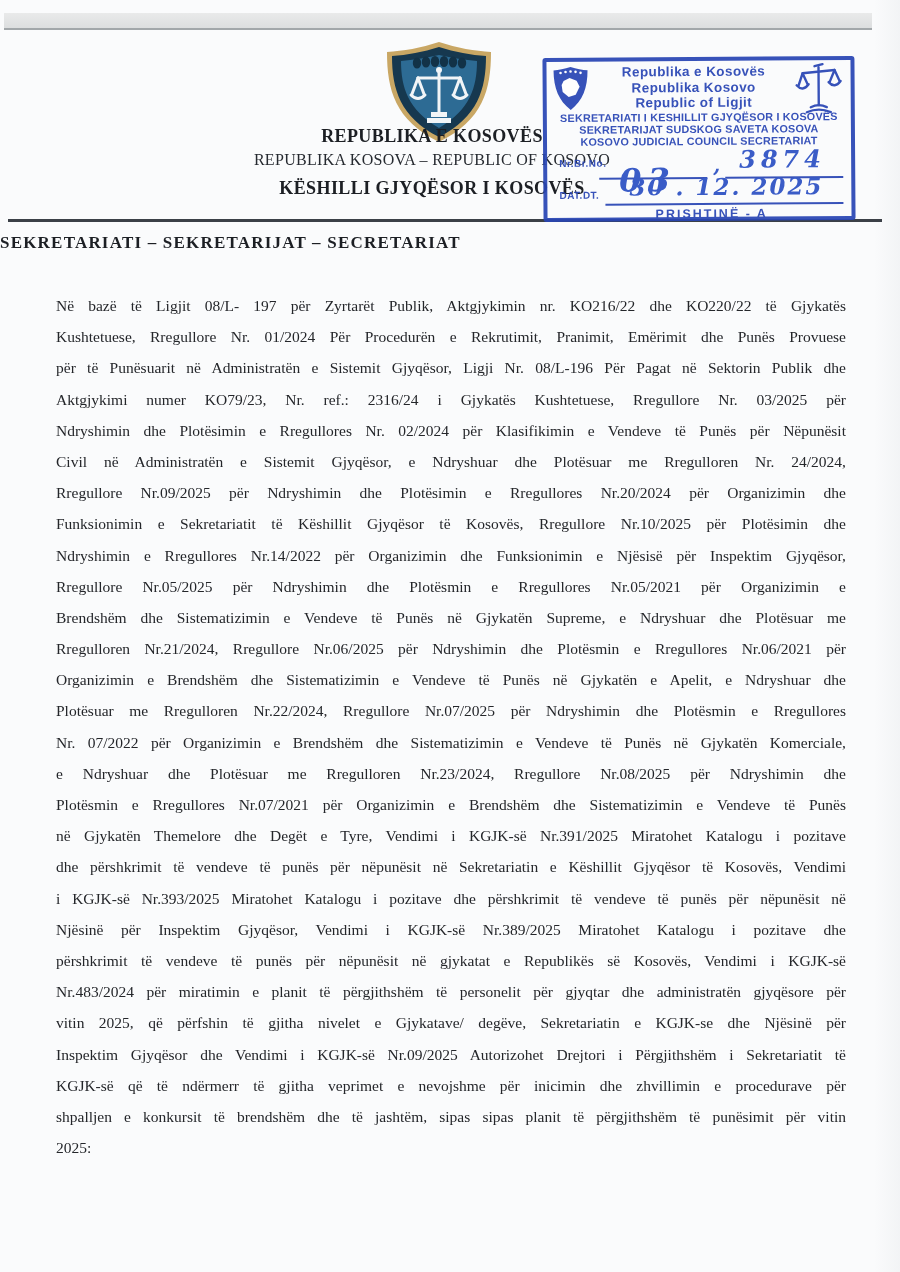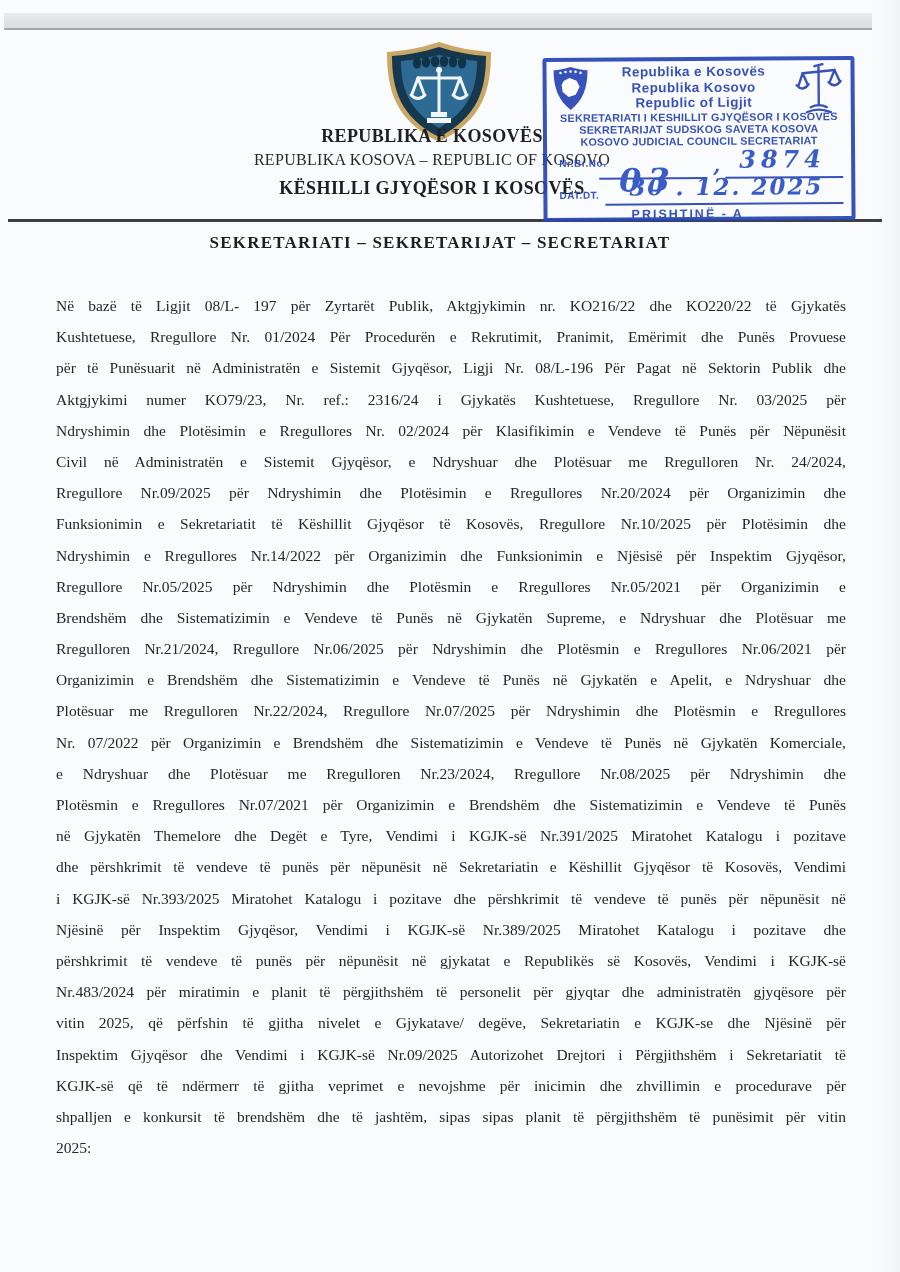--- a/index.html
+++ b/index.html
@@ -26,22 +26,22 @@
   .header-block{
     position:absolute;left:0;top:126px;width:864px;text-align:center;
   }
   .t-bold{font-weight:bold;font-size:18px;letter-spacing:0.4px;color:#1c1f24;line-height:21px;}
   .t-reg{font-size:16px;letter-spacing:0.3px;color:#262a30;line-height:19px;margin-top:3px;text-align:center;}
   .t-gap{margin-top:9px;}
   .header-rule{
     position:absolute;left:8px;right:18px;top:219px;height:2.5px;background:#3b4047;
   }
   .section-title{
-    position:absolute;left:0;top:233px;width:850px;text-align:center;
-    font-weight:bold;font-size:17px;letter-spacing:1.2px;color:#1c1f24;padding-left:15px;
+    position:absolute;left:0;top:233px;width:850px;
+    font-weight:bold;font-size:17px;letter-spacing:1.2px;color:#1c1f24;
   }
   
   .stamp{
     position:absolute;left:543px;top:57px;width:312px;height:164px;
     border:4px solid #2946b4;border-radius:3px;
     color:#2946b4;font-family:"Liberation Sans", sans-serif;
     opacity:0.93;transform:rotate(-0.4deg);
     box-sizing:border-box;
   }
   .stamp *{position:absolute;}
@@ -60,21 +60,21 @@
     font-family:"DejaVu Serif", serif;font-style:italic;font-weight:bold;
     color:#2c50c4;
   }
   .nr-val1{left:72px;top:100px;font-size:32px;letter-spacing:6px;}
   .nr-comma{left:166px;top:92px;font-size:20px;}
   .nr-val2{left:192px;top:84px;font-size:24px;letter-spacing:5px;}
   .nr-line1{left:52px;top:92px;width:108px;height:24px;border-bottom:2.5px solid #2946b4;}
   .nr-line2{left:178px;top:92px;width:118px;height:24px;border-bottom:2.5px solid #2946b4;}
   .dat-val{left:82px;top:112px;font-size:23px;letter-spacing:2px;}
   .dat-line{left:58px;top:116px;width:238px;height:26px;border-bottom:2.5px solid #2946b4;}
-  .place{left:84px;top:146px;font-weight:bold;font-size:12.5px;letter-spacing:2px;}
+  .place{left:108px;top:146px;font-weight:bold;font-size:12.5px;letter-spacing:2px;}
   
   .doc-body{
     position:absolute;left:56px;top:266px;width:790px;
     font-size:15.5px;color:#24262a;margin-top:24px;
   }
   .body-line{
     height:31.2px;line-height:31.2px;
     text-align:justify;text-align-last:justify;text-justify:inter-word;
     white-space:nowrap;overflow:visible;
   }

